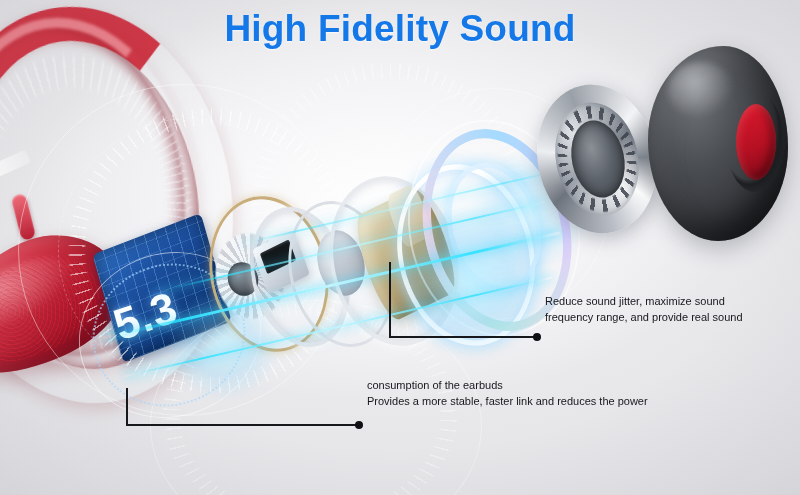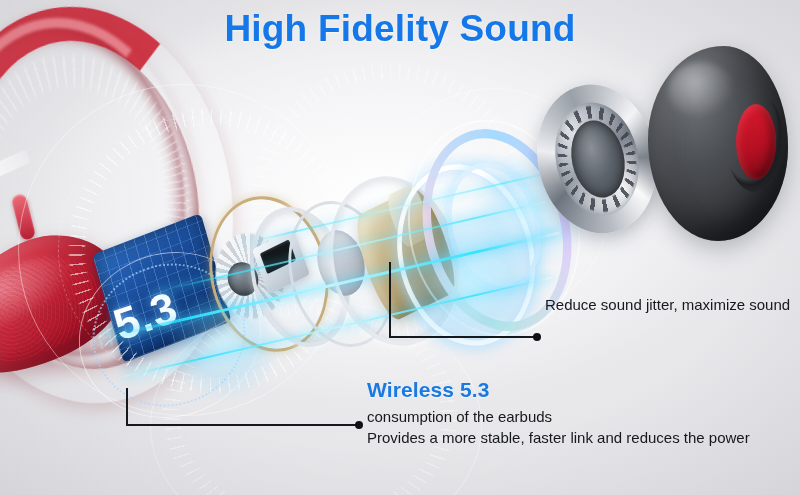--- a/index.html
+++ b/index.html
@@ -312,21 +312,21 @@
   .lead-h{position:absolute;height:2px;background:#16181c;}
   .lead-dot{position:absolute;width:8px;height:8px;border-radius:50%;background:#0e1013;}
 
   .callout{position:absolute;}
   .co-title{
     font-size:21px;font-weight:700;color:#1b7ae0;
     letter-spacing:.1px;line-height:1.1;margin:0 0 5px 0;white-space:nowrap;
     text-shadow:0 1px 1px rgba(255,255,255,.6);
   }
   .co-body{
-    font-size:15px;font-weight:400;color:#16181c;line-height:1.42;margin:0;
+    font-size:11px;font-weight:400;color:#16181c;line-height:1.42;margin:0;
   }
   .co-body div{white-space:nowrap;}
 
   .main-title{
     position:absolute;left:0;top:8px;width:800px;text-align:center;
     font-size:37px;font-weight:700;color:#1478e8;letter-spacing:.2px;
     text-shadow:0 1px 2px rgba(255,255,255,.75);
     margin:0;
   }
 </style>
@@ -397,30 +397,30 @@
 
   <div class="leader">
     <div class="lead-v" style="left:389px;top:262px;height:76px;"></div>
     <div class="lead-h" style="left:389px;top:336px;width:148px;"></div>
     <div class="lead-dot" style="left:533px;top:333px;"></div>
   </div>
 
   <div class="callout" style="left:545px;top:294px;">
     <div class="co-body">
       <div>Reduce sound jitter, maximize sound</div>
+      <div>frequency range, and provide real sound</div>
     </div>
   </div>
 
   <div class="leader">
     <div class="lead-v" style="left:126px;top:388px;height:38px;"></div>
     <div class="lead-h" style="left:126px;top:424px;width:232px;"></div>
     <div class="lead-dot" style="left:355px;top:421px;"></div>
   </div>
 
   <div class="callout" style="left:367px;top:378px;">
-    <p class="co-title">Wireless 5.3</p>
     <div class="co-body">
       <div>consumption of the earbuds</div>
       <div>Provides a more stable, faster link and reduces the power</div>
     </div>
   </div>
 
 </div>
 
 </body></html>

